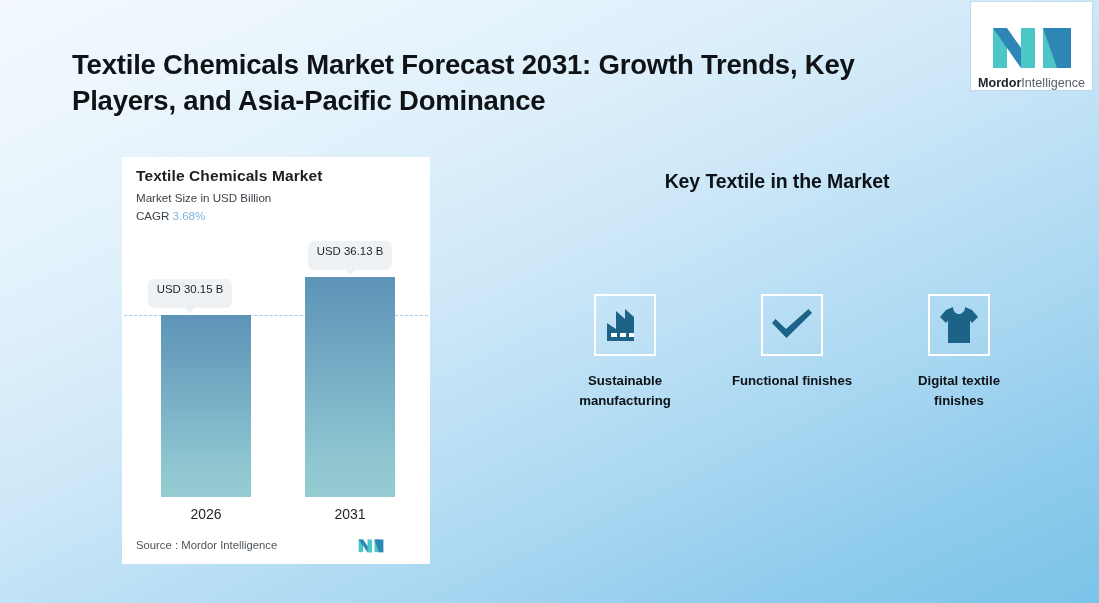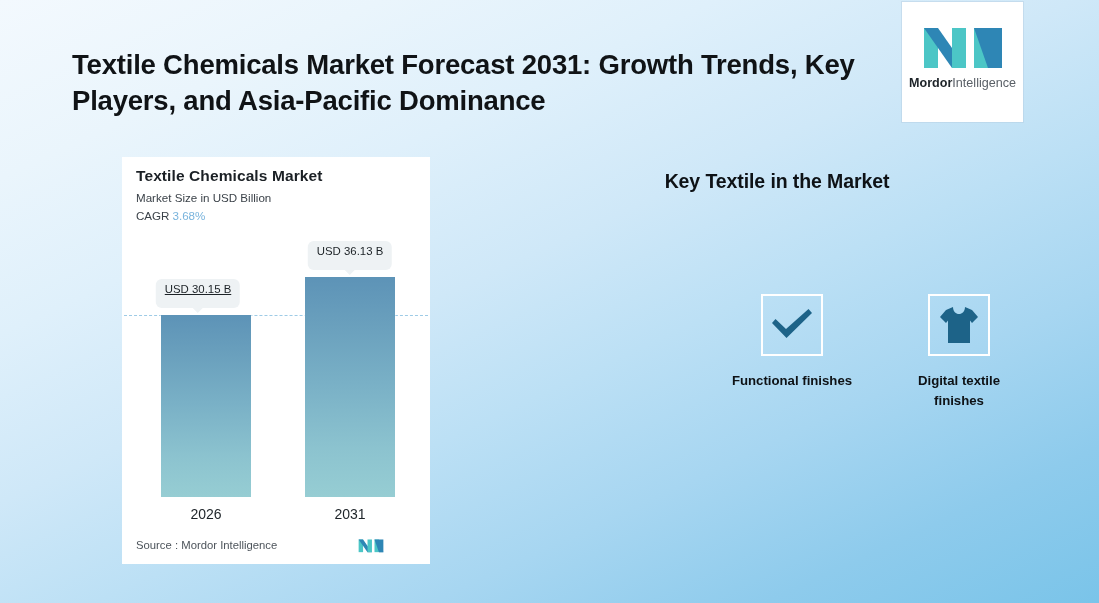--- a/index.html
+++ b/index.html
@@ -36,24 +36,24 @@
     font-size: 27.5px;
     font-weight: bold;
     line-height: 36px;
     color: #101316;
     letter-spacing: -0.2px;
   }
 
   
   #brand-card {
     position: absolute;
-    left: 902px;
+    left: 971px;
     top: 2px;
     width: 121px;
-    height: 120px;
+    height: 88px;
     background: #ffffff;
     box-shadow: 0 0 0 1px rgba(180,205,225,0.45);
   }
   #brand-mark {
     position: absolute;
     left: 50%;
     top: 22px;
     transform: translateX(-50%);
     width: 82px;
     height: 46px;
@@ -149,21 +149,21 @@
     content: "";
     position: absolute;
     left: 50%;
     bottom: -5px;
     margin-left: -5px;
     width: 0; height: 0;
     border-left: 5px solid transparent;
     border-right: 5px solid transparent;
     border-top: 5px solid #eef2f4;
   }
-  #label-2026 { left: 76px; bottom: 250px; text-decoration: underline; }
+  #label-2026 { left: 68px; bottom: 250px; }
   #label-2031 { left: 228px; bottom: 288px; }
 
   .x-tick {
     position: absolute;
     bottom: 36px;
     transform: translateX(-50%);
     font-size: 14px;
     color: #1d2328;
   }
   #tick-2026 { left: 84px; }
@@ -287,20 +287,34 @@
         <polygon points="30,4 44,4 44,44 30,44" fill="#4cc6c6"></polygon>
         <polygon points="52,4 66,4 66,44 52,44" fill="#4cc6c6"></polygon>
         <polygon points="52,4 66,4 80,44 66,44" fill="#2e86b5"></polygon>
         <polygon points="66,4 80,4 80,44 66,44" fill="#2e86b5"></polygon>
       </svg>
     </div>
   </div>
 
   <div id="trends-title">Key Textile in the Market</div>
 
+  <div class="trend" id="trend-0">
+    <div class="trend-icon-box">
+      <svg width="40" height="34" viewBox="0 0 40 34">
+        <path d="M2 33 L2 15 L11 21 L11 3 L20 11 L20 1 L29 9 L29 33 Z" fill="#1d6388"></path>
+        <rect x="6" y="25" width="6" height="4" fill="#ffffff"></rect>
+        <rect x="15" y="25" width="6" height="4" fill="#ffffff"></rect>
+        <rect x="24" y="25" width="5" height="4" fill="#ffffff"></rect>
+      </svg>
+    </div>
+    <div class="trend-label">
+      <span>Sustainable</span><br>
+      <span>manufacturing</span>
+    </div>
+  </div>
 
   <div class="trend" id="trend-1">
     <div class="trend-icon-box">
       <svg width="44" height="34" viewBox="0 0 44 34">
         <path d="M2 15 L5.5 11 L16 21 L38.5 1 L42 5 L16.5 30 Z" fill="#1d6388"></path>
       </svg>
     </div>
     <div class="trend-label">
       <span>Functional finishes</span>
     </div>

